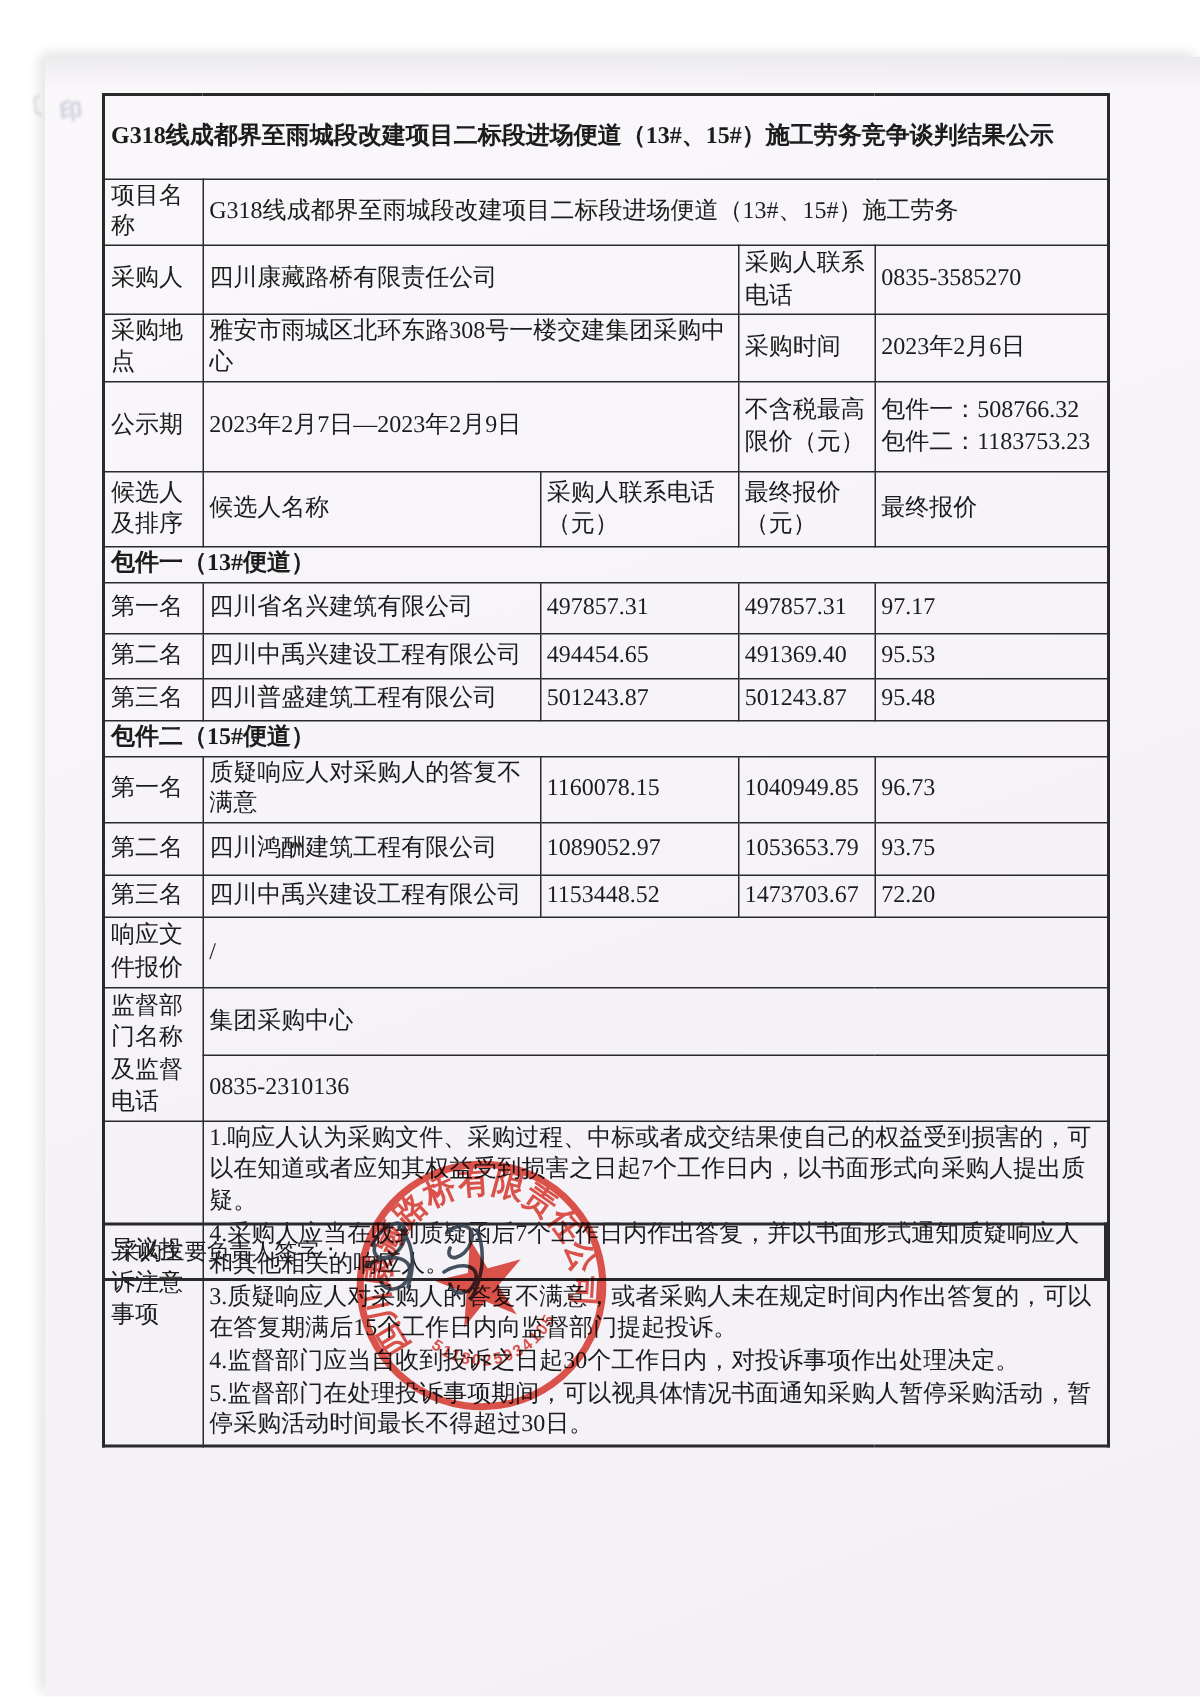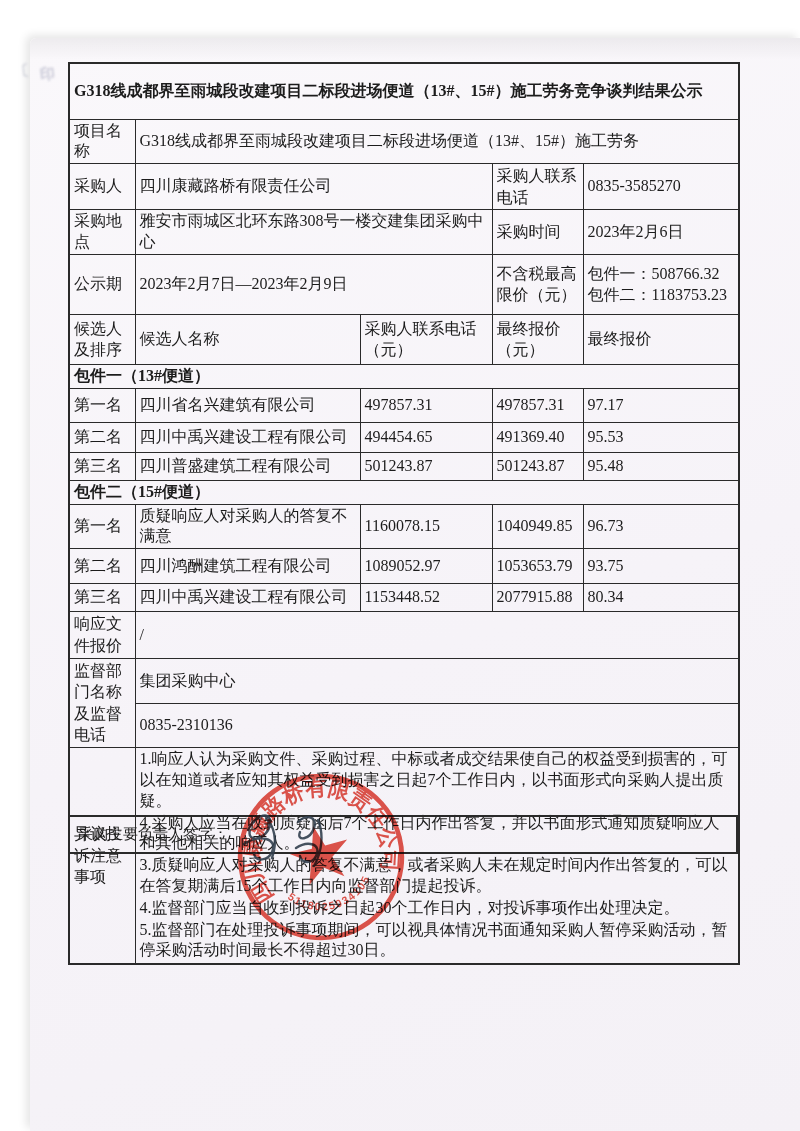--- a/index.html
+++ b/index.html
@@ -173,22 +173,22 @@
       <td>第二名</td>
       <td class="name">四川鸿酬建筑工程有限公司</td>
       <td>1089052.97</td>
       <td>1053653.79</td>
       <td>93.75</td>
     </tr>
     <tr class="h-cand6">
       <td>第三名</td>
       <td class="name">四川中禹兴建设工程有限公司</td>
       <td>1153448.52</td>
-      <td>2077915.88</td>
-      <td>80.34</td>
+      <td>1473703.67</td>
+      <td>72.20</td>
     </tr>
 
     <tr class="h-other">
       <td class="lab"><span class="narrow">响应文件报价</span></td>
       <td colspan="4">/</td>
     </tr>
 
     <tr class="h-sup">
       <td rowspan="2" class="lab"><span class="narrow">监督部门名称及监督电话</span></td>
       <td colspan="4">集团采购中心</td>

